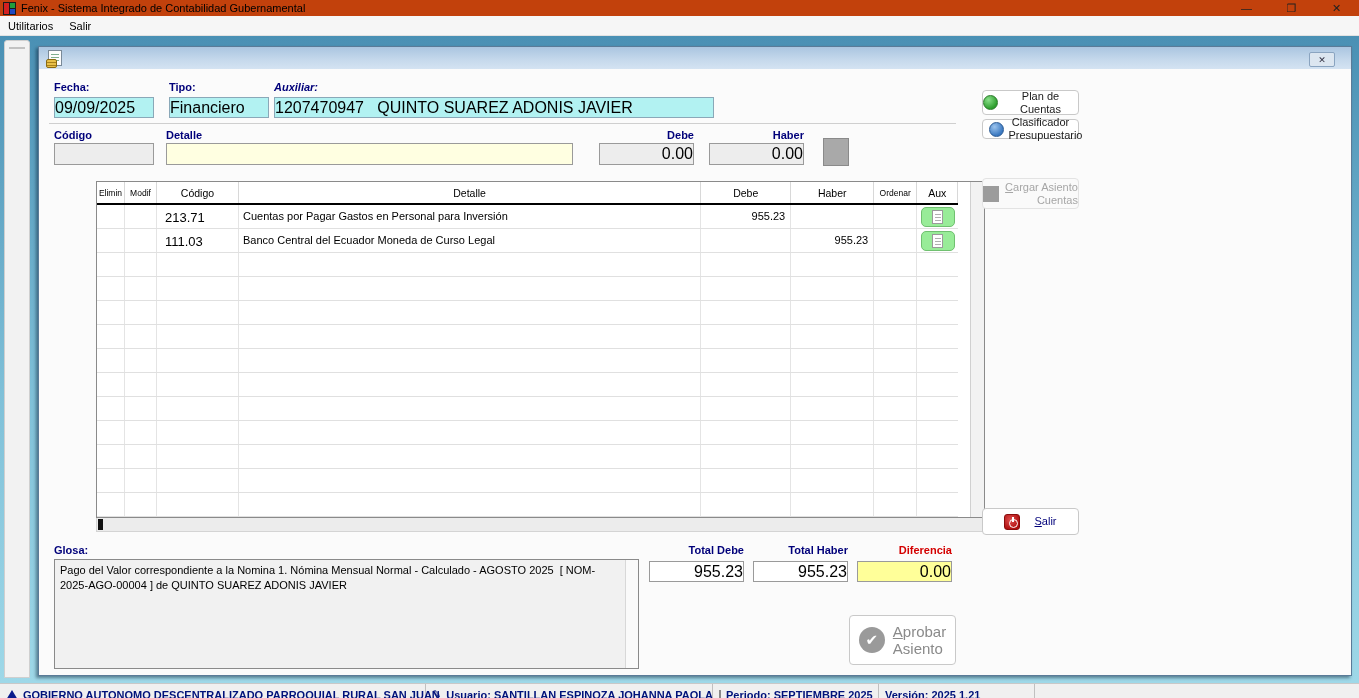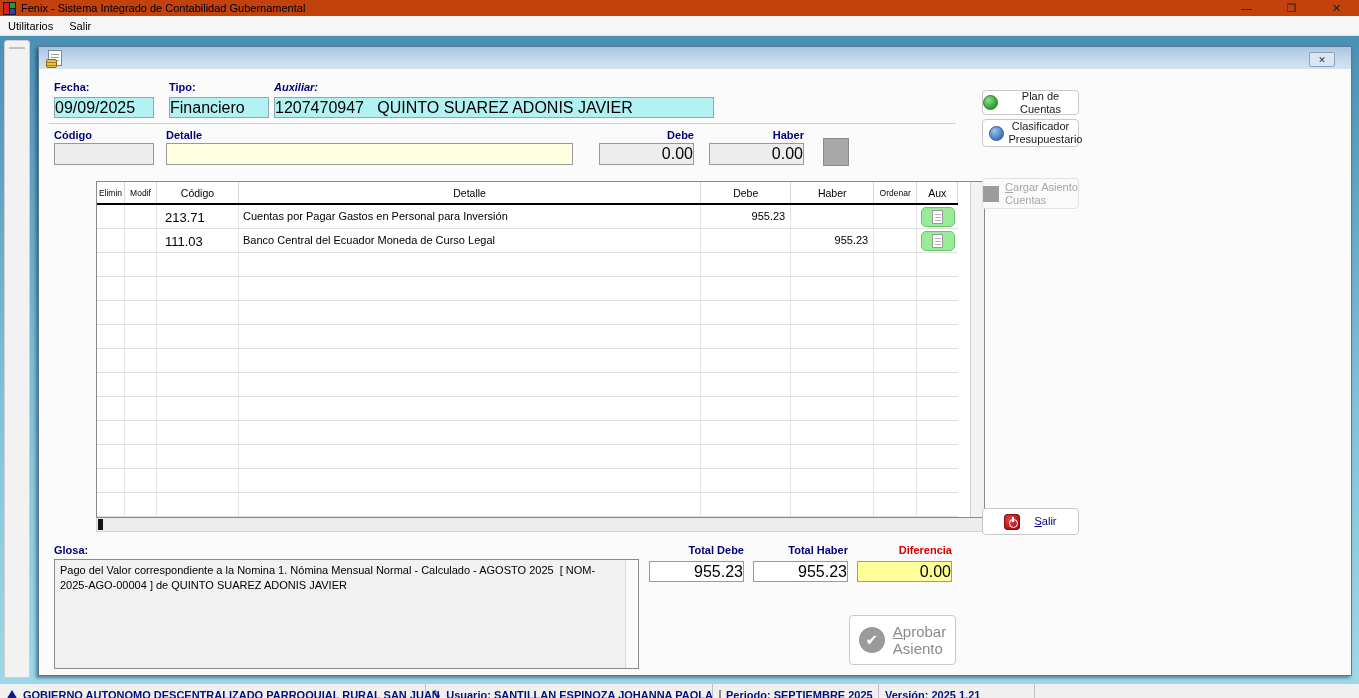--- a/index.html
+++ b/index.html
@@ -351,27 +351,27 @@
 
       <div class="btn big" style="left:810px; top:568px; width:107px; height:50px;">
         <span class="check-ico">✔</span>
         <span style="text-align:left;"><span class="u">A</span><span>probar</span><br><span>Asiento</span></span>
       </div>
 
       <div class="btn" style="left:943px; top:43px; width:97px; height:25px;">
         <span class="sphere green"></span>
         <span>Plan de Cuentas</span>
       </div>
-      <div class="btn" style="left:943px; top:72px; width:97px; height:28px;">
+      <div class="btn" style="left:943px; top:72px; width:97px; height:20px;">
         <span class="sphere blue"></span>
         <span style="width:64px;">Clasificador Presupuestario</span>
       </div>
       <div class="btn disabled" style="left:943px; top:131px; width:97px; height:31px;">
         <span class="graysq"></span>
-        <span style="text-align:left;"><span class="u">C</span><span>argar Asiento</span><br><span>Cuentas</span></span>
+        <span style="text-align:right;"><span class="u">C</span><span>argar Asiento</span><br><span>Cuentas</span></span>
       </div>
       <div class="btn navy-text" style="left:943px; top:461px; width:97px; height:27px;">
         <span class="power-ico"></span>
         <span><span class="u">S</span><span>alir</span></span>
       </div>
     </div>
   </div>
 
   <div class="statusbar">
     <div class="status-sec" style="width:426px;">

